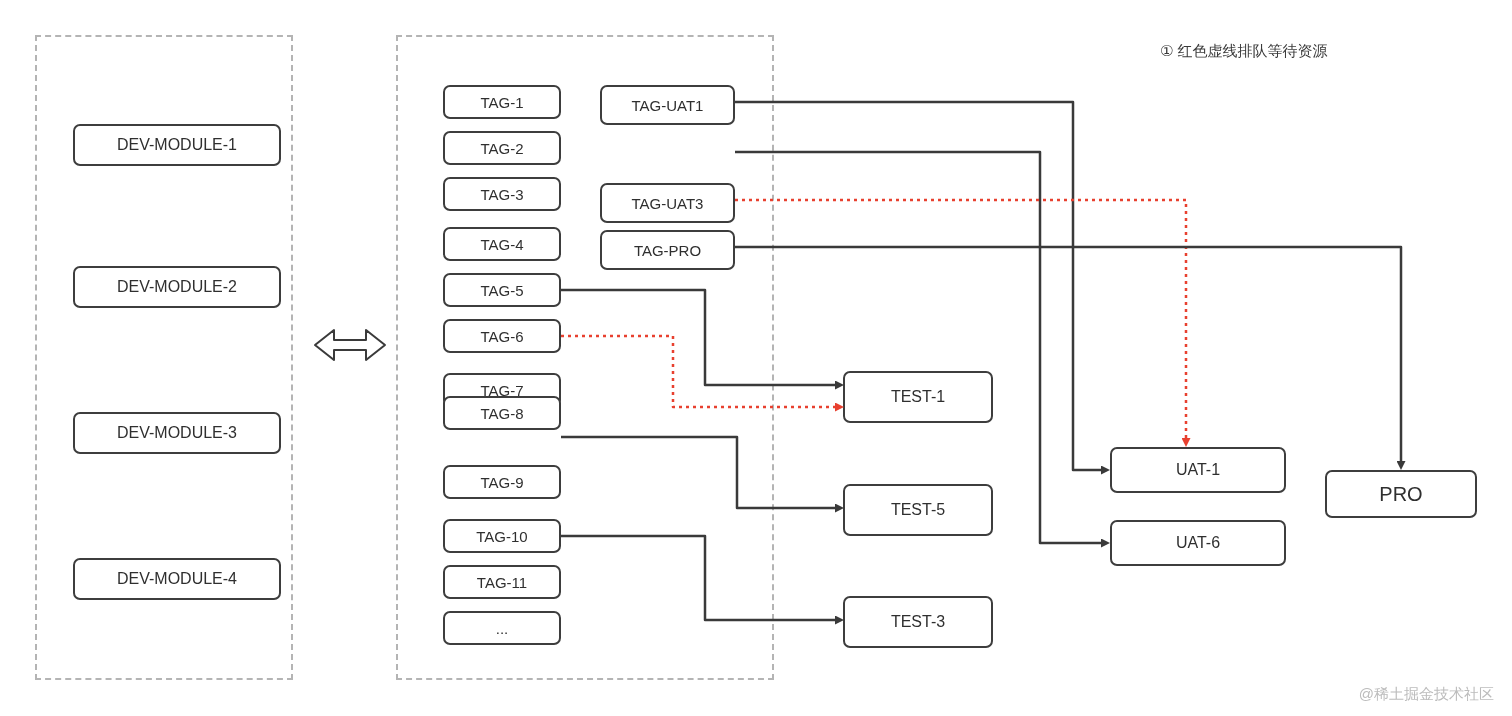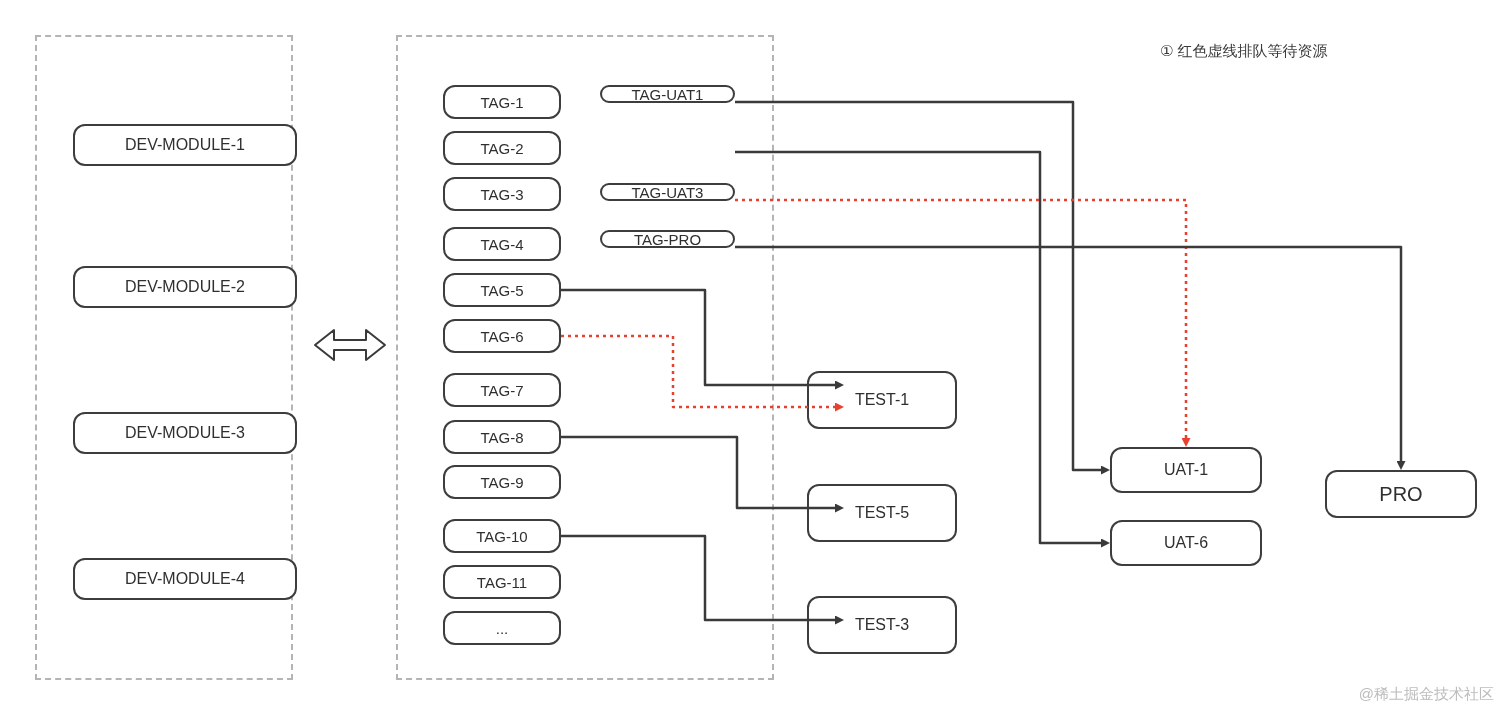--- a/index.html
+++ b/index.html
@@ -14,34 +14,34 @@
   .group {
     position: absolute;
     border: 2px dashed #b4b4b4;
     box-sizing: border-box;
   }
   .group-dev  { left: 35px;  top: 35px; width: 258px; height: 645px; }
   .group-tags { left: 396px; top: 35px; width: 378px; height: 645px; }
   .node {
     position: absolute;
     border: 2px solid #3d3d3d;
-    border-radius: 12px;
+    border-radius: 7px;
     background: #ffffff;
     display: flex;
     align-items: center;
     justify-content: center;
     color: #2f2f2f;
     box-sizing: border-box;
     white-space: nowrap;
   }
-  .dev  { left: 73px;   width: 224px; height: 42px; font-size: 16px; text-align: right; }
+  .dev  { left: 73px;   width: 208px; height: 42px; font-size: 16px; text-align: right; }
   .tag  { left: 443px;  width: 118px; height: 34px; font-size: 15px; }
-  .rtag { left: 600px;  width: 135px; height: 18px; font-size: 15px; }
-  .test { left: 807px;  width: 150px; height: 58px; font-size: 16px; }
-  .uat  { left: 1110px; width: 152px; height: 46px; font-size: 16px; }
+  .rtag { left: 600px;  width: 135px; height: 40px; font-size: 15px; }
+  .test { left: 843px;  width: 150px; height: 52px; font-size: 16px; }
+  .uat  { left: 1110px; width: 176px; height: 46px; font-size: 16px; }
   .pro  { left: 1325px; width: 152px; height: 48px; font-size: 20px; }
   .annotation {
     position: absolute;
     left: 1160px;
     top: 42px;
     font-size: 15px;
     color: #3a3a3a;
   }
   .watermark {
     position: absolute;
@@ -73,21 +73,21 @@
   <div class="node dev" style="top:412px">DEV-MODULE-3</div>
   <div class="node dev" style="top:558px">DEV-MODULE-4</div>
 
   <div class="node tag" style="top:85px">TAG-1</div>
   <div class="node tag" style="top:131px">TAG-2</div>
   <div class="node tag" style="top:177px">TAG-3</div>
   <div class="node tag" style="top:227px">TAG-4</div>
   <div class="node tag" style="top:273px">TAG-5</div>
   <div class="node tag" style="top:319px">TAG-6</div>
   <div class="node tag" style="top:373px">TAG-7</div>
-  <div class="node tag" style="top:420px">TAG-8</div>
+  <div class="node tag" style="top:396px">TAG-8</div>
   <div class="node tag" style="top:465px">TAG-9</div>
   <div class="node tag" style="top:519px">TAG-10</div>
   <div class="node tag" style="top:565px">TAG-11</div>
   <div class="node tag" style="top:611px">...</div>
 
   <div class="node rtag" style="top:85px">TAG-UAT1</div>
   <div class="node rtag" style="top:183px">TAG-UAT3</div>
   <div class="node rtag" style="top:230px">TAG-PRO</div>
 
   <div class="node test" style="top:371px">TEST-1</div>

